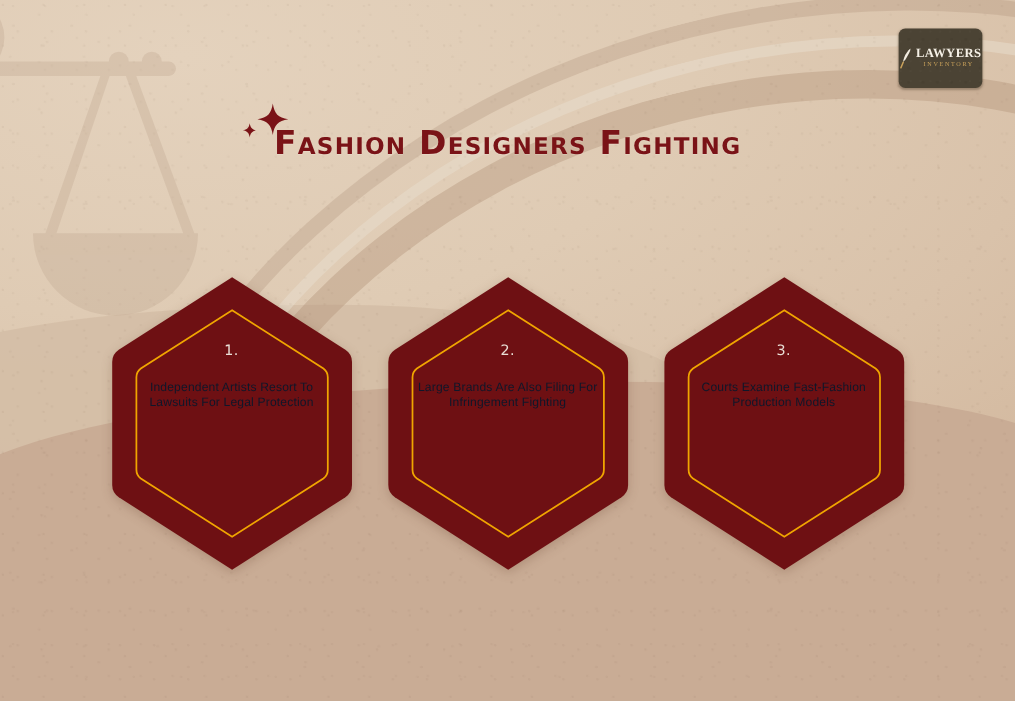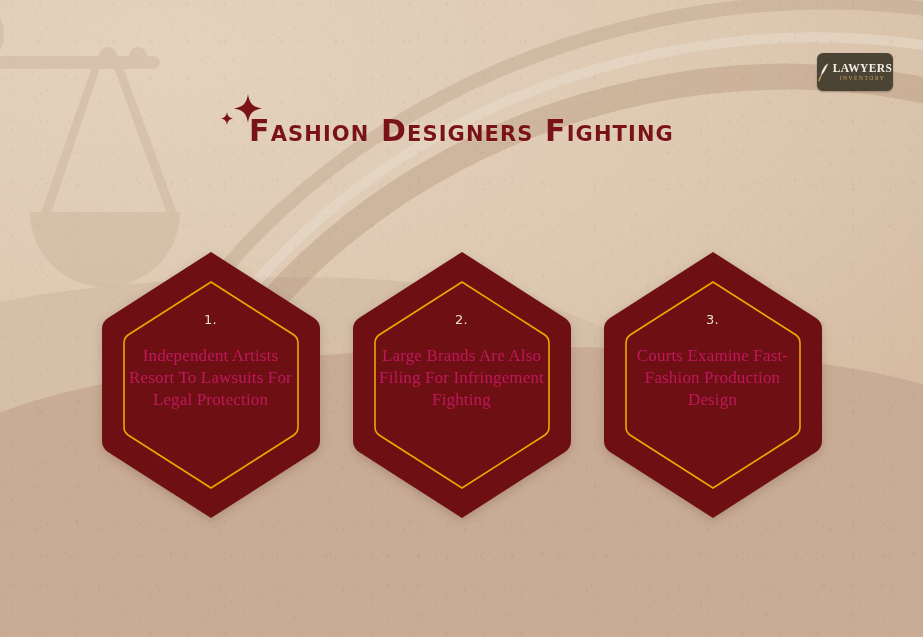--- a/index.html
+++ b/index.html
@@ -115,30 +115,29 @@
     opacity: .5;
     pointer-events: none;
   }
 
   
   .logo {
     position: absolute;
     left: 817px;
     top: 26px;
     width: 76px;
-    height: 38px;
+    height: 54px;
     border-radius: 6px;
     background: #4b4334;
     box-shadow: 0 1px 2px rgba(60,45,30,.35);
     display: flex;
     align-items: center;
     justify-content: center;
     gap: 4px;
     overflow: hidden;
-    margin-top: 27px;
   }
   .logo::after {
     content: "";
     position: absolute;
     inset: 0;
     opacity: .35;
     background-image:
       radial-gradient(circle at 20% 30%, rgba(255,255,255,.07) 0 1px, transparent 1.5px),
       radial-gradient(circle at 70% 75%, rgba(0,0,0,.12) 0 1px, transparent 1.5px);
     background-size: 9px 9px, 13px 13px;
@@ -234,24 +233,24 @@
     text-align: center;
   }
   .hex-num {
     font-family: "DejaVu Sans", sans-serif;
     font-size: 13px;
     color: #e9dfd6;
     letter-spacing: .4px;
     margin-bottom: 18px;
   }
   .hex-text {
-    font-family: Liberation Serif, serif;
-    font-size: 17px;
+    font-family: Liberation Sans, sans-serif;
+    font-size: 11px;
     line-height: 1.28;
-    color: #be185d;
+    color: #0f172a;
     letter-spacing: .15px;
   }
 </style>
 </head>
 <body>
 
 <div class="slide">
 
   <div class="bg-base"></div>
   <div class="bg-lower2"></div>
@@ -320,18 +319,18 @@
       </div>
     </div>
 
     <div class="hex">
       <svg class="hex-svg" viewBox="0 0 226 274" preserveAspectRatio="none" aria-hidden="true">
         <path d="M113 4 L216 70 Q222 74 222 81 L222 193 Q222 200 216 204 L113 270 L10 204 Q4 200 4 193 L4 81 Q4 74 10 70 Z" fill="#6e1013"></path>
         <path d="M113 34 L196 87 Q200 90 200 95 L200 179 Q200 184 196 187 L113 240 L30 187 Q26 184 26 179 L26 95 Q26 90 30 87 Z" fill="none" stroke="#f0a500" stroke-width="1.6"></path>
       </svg>
       <div class="hex-content">
         <div class="hex-num">3.</div>
-        <div class="hex-text">Courts Examine Fast-Fashion Production Design</div>
+        <div class="hex-text">Courts Examine Fast-Fashion Production Models</div>
       </div>
     </div>
 
   </div>
 </div>
 
 </body></html>

